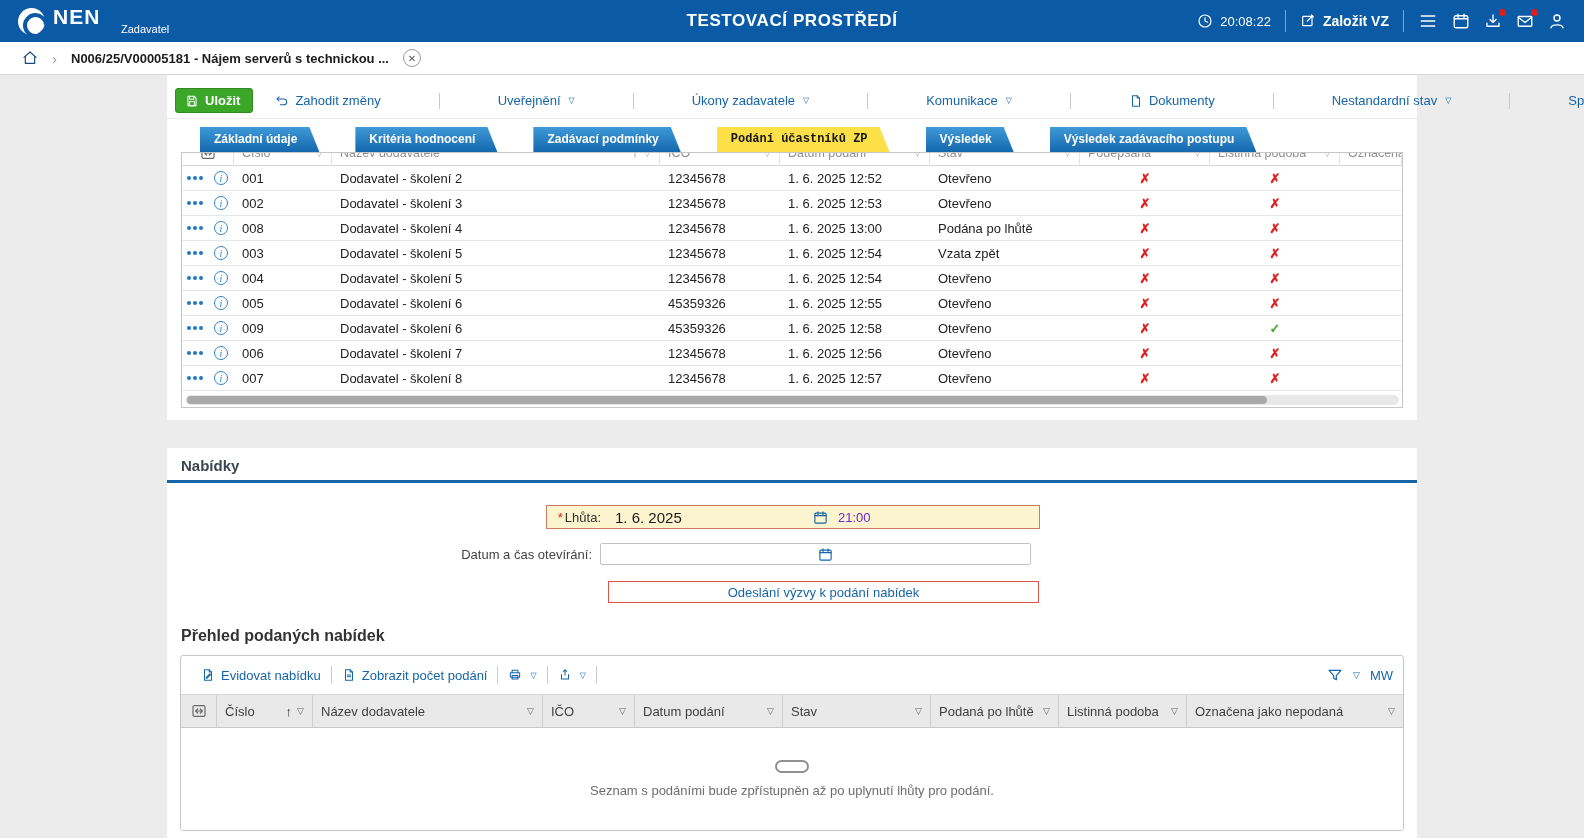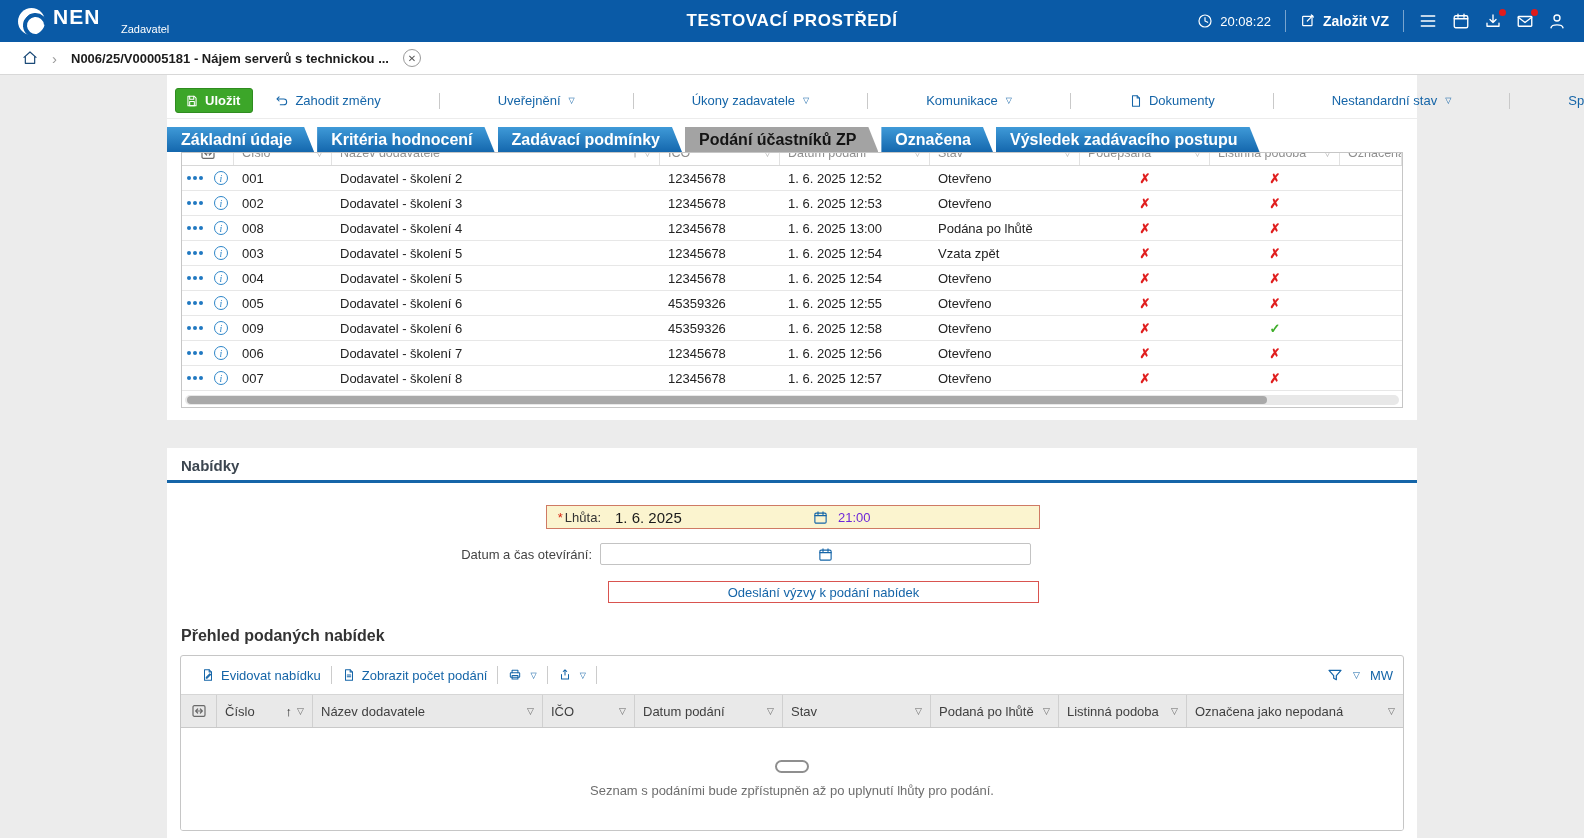--- a/index.html
+++ b/index.html
@@ -55,25 +55,25 @@
     font-size:13px; padding:4px 12px 4px 9px; border-radius:3px; display:flex; gap:6px;
     align-items:center; margin-right:12px; cursor:pointer; font-family:inherit; }
   .tb-links { display:flex; align-items:center; font-size:13px; color:#1565a8;gap:48px; }
   .tb-link { display:flex; align-items:center; gap:6px; padding:0 10px; cursor:pointer;
     white-space:nowrap; }
   .tb-sep { width:1px; height:16px; background:#c9c9c9; }
   .dd { font-size:8px; margin-left:2px; }
 
   
   .tabs-row { display:flex; margin-top:8px; padding-left:0; }
-  .tab { height:25px; line-height:25px; padding:0 22px 0 14px; color:#fff; font-size:16px;
+  .tab { height:25px; line-height:25px; padding:0 22px 0 14px; color:#fff; font-size:12px;
     font-weight:bold; background:linear-gradient(180deg,#3f9ad8 0%,#1467ad 100%);
     clip-path:polygon(0 0, calc(100% - 10px) 0, 100% 100%, 0 100%);
-    margin-right:3px; cursor:pointer; white-space:nowrap; }
-  .tab.active { background:#a3a3a3; color:#141414; }
+    margin-right:3px; cursor:pointer; white-space:nowrap;margin-left:33px; }
+  .tab.active { background:#fde047; color:#141414;font-family:Liberation Mono, monospace; }
 
   
   .ptable { margin:0 14px; border:1px solid #c6c6c6; background:#fff; overflow:hidden; }
   .ptable-clip { height:13px; overflow:hidden; border-bottom:1px solid #d8d8d8; }
   .ptable-head { display:flex; height:27px; margin-top:-14px; align-items:center;
     font-size:12.5px; color:#8f8f8f; background:#fff; }
   .ph-cell { display:flex; align-items:center; padding:0 8px; border-right:1px solid #e2e2e2;
     height:27px; white-space:nowrap; overflow:hidden; cursor:pointer; }
   .ph-iconcol { width:52px; justify-content:center; }
   .ph-label { flex:1; }
@@ -304,21 +304,21 @@
             <span>Tisk záznamu</span>
           </div>
           <div class="tb-sep"></div>
         </div>
     </div>
     <div class="tabs-row">
         <div class="tab">Základní údaje</div>
         <div class="tab">Kritéria hodnocení</div>
         <div class="tab">Zadávací podmínky</div>
         <div class="tab active">Podání účastníků ZP</div>
-        <div class="tab">Označena</div>
+        <div class="tab">Výsledek</div>
         <div class="tab">Výsledek zadávacího postupu</div>
       </div>
     <div class="ptable">
       <div class="ptable-clip">
         <div class="ptable-head">
           <div class="ph-cell ph-iconcol svgi icg s16">
               <svg viewBox="0 0 24 24">
                 <rect x="3" y="4" width="18" height="16" rx="2"></rect>
                 <path d="M7 12h10M14 9l3 3-3 3M10 9l-3 3 3 3"></path>
               </svg>

